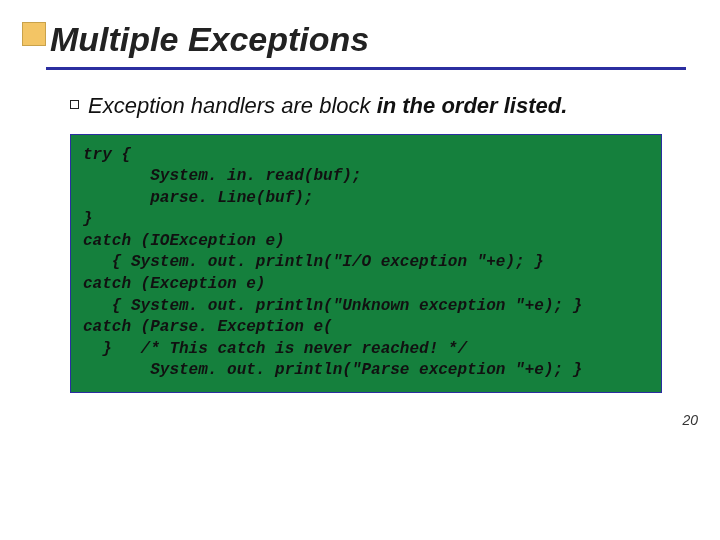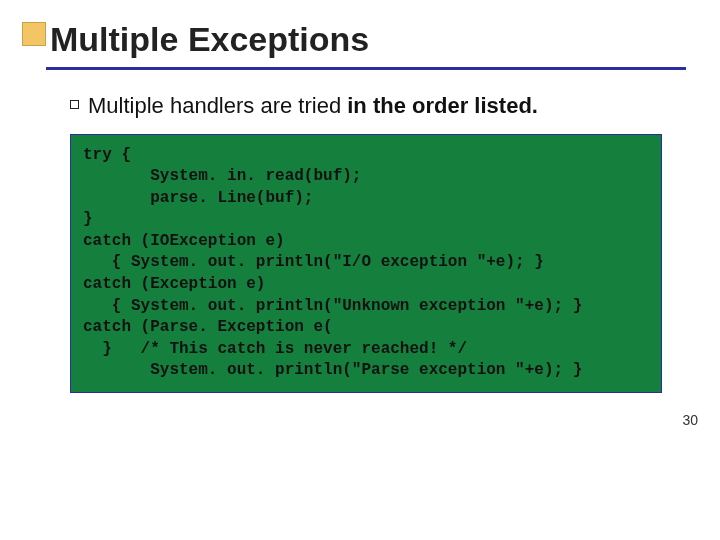--- a/index.html
+++ b/index.html
@@ -10,20 +10,21 @@
     background: #fff;
     font-family: Arial, Helvetica, sans-serif;
     position: relative;
     overflow: hidden;
   }
   .slide {
     width: 720px;
     height: 446px;
     position: relative;
     box-sizing: border-box;
+    font-style: italic;
   }
   .title-wrap {
     position: relative;
     padding: 20px 0 0 50px;
   }
   .accent-box {
     position: absolute;
     left: 22px;
     top: 22px;
     width: 24px;
@@ -97,32 +98,32 @@
   <div class="title-wrap">
     <div class="accent-box"></div>
     <h1 class="title">Multiple Exceptions</h1>
     <div class="title-underline"></div>
   </div>
 
   <div class="bullets">
     <div class="bullet">
       <span class="sq"></span>
       <span class="txt">
-        <span>Multiple handlers are tried </span><span class="bold">in the order listed.</span>
+        <span>Exception handlers are block </span><span class="bold">in the order listed.</span>
       </span>
     </div>
   </div>
 
   <div class="code-box">try {
        System. in. read(buf);
        parse. Line(buf);
 }
 catch (IOException e)
    { System. out. println("I/O exception "+e); }
 catch (Exception e)
    { System. out. println("Unknown exception "+e); }
 catch (Parse. Exception e(
   }   /* This catch is never reached! */
        System. out. println("Parse exception "+e); }</div>
 
-  <div class="page-num">30</div>
+  <div class="page-num">20</div>
 
 </div>
 
 </body></html>

